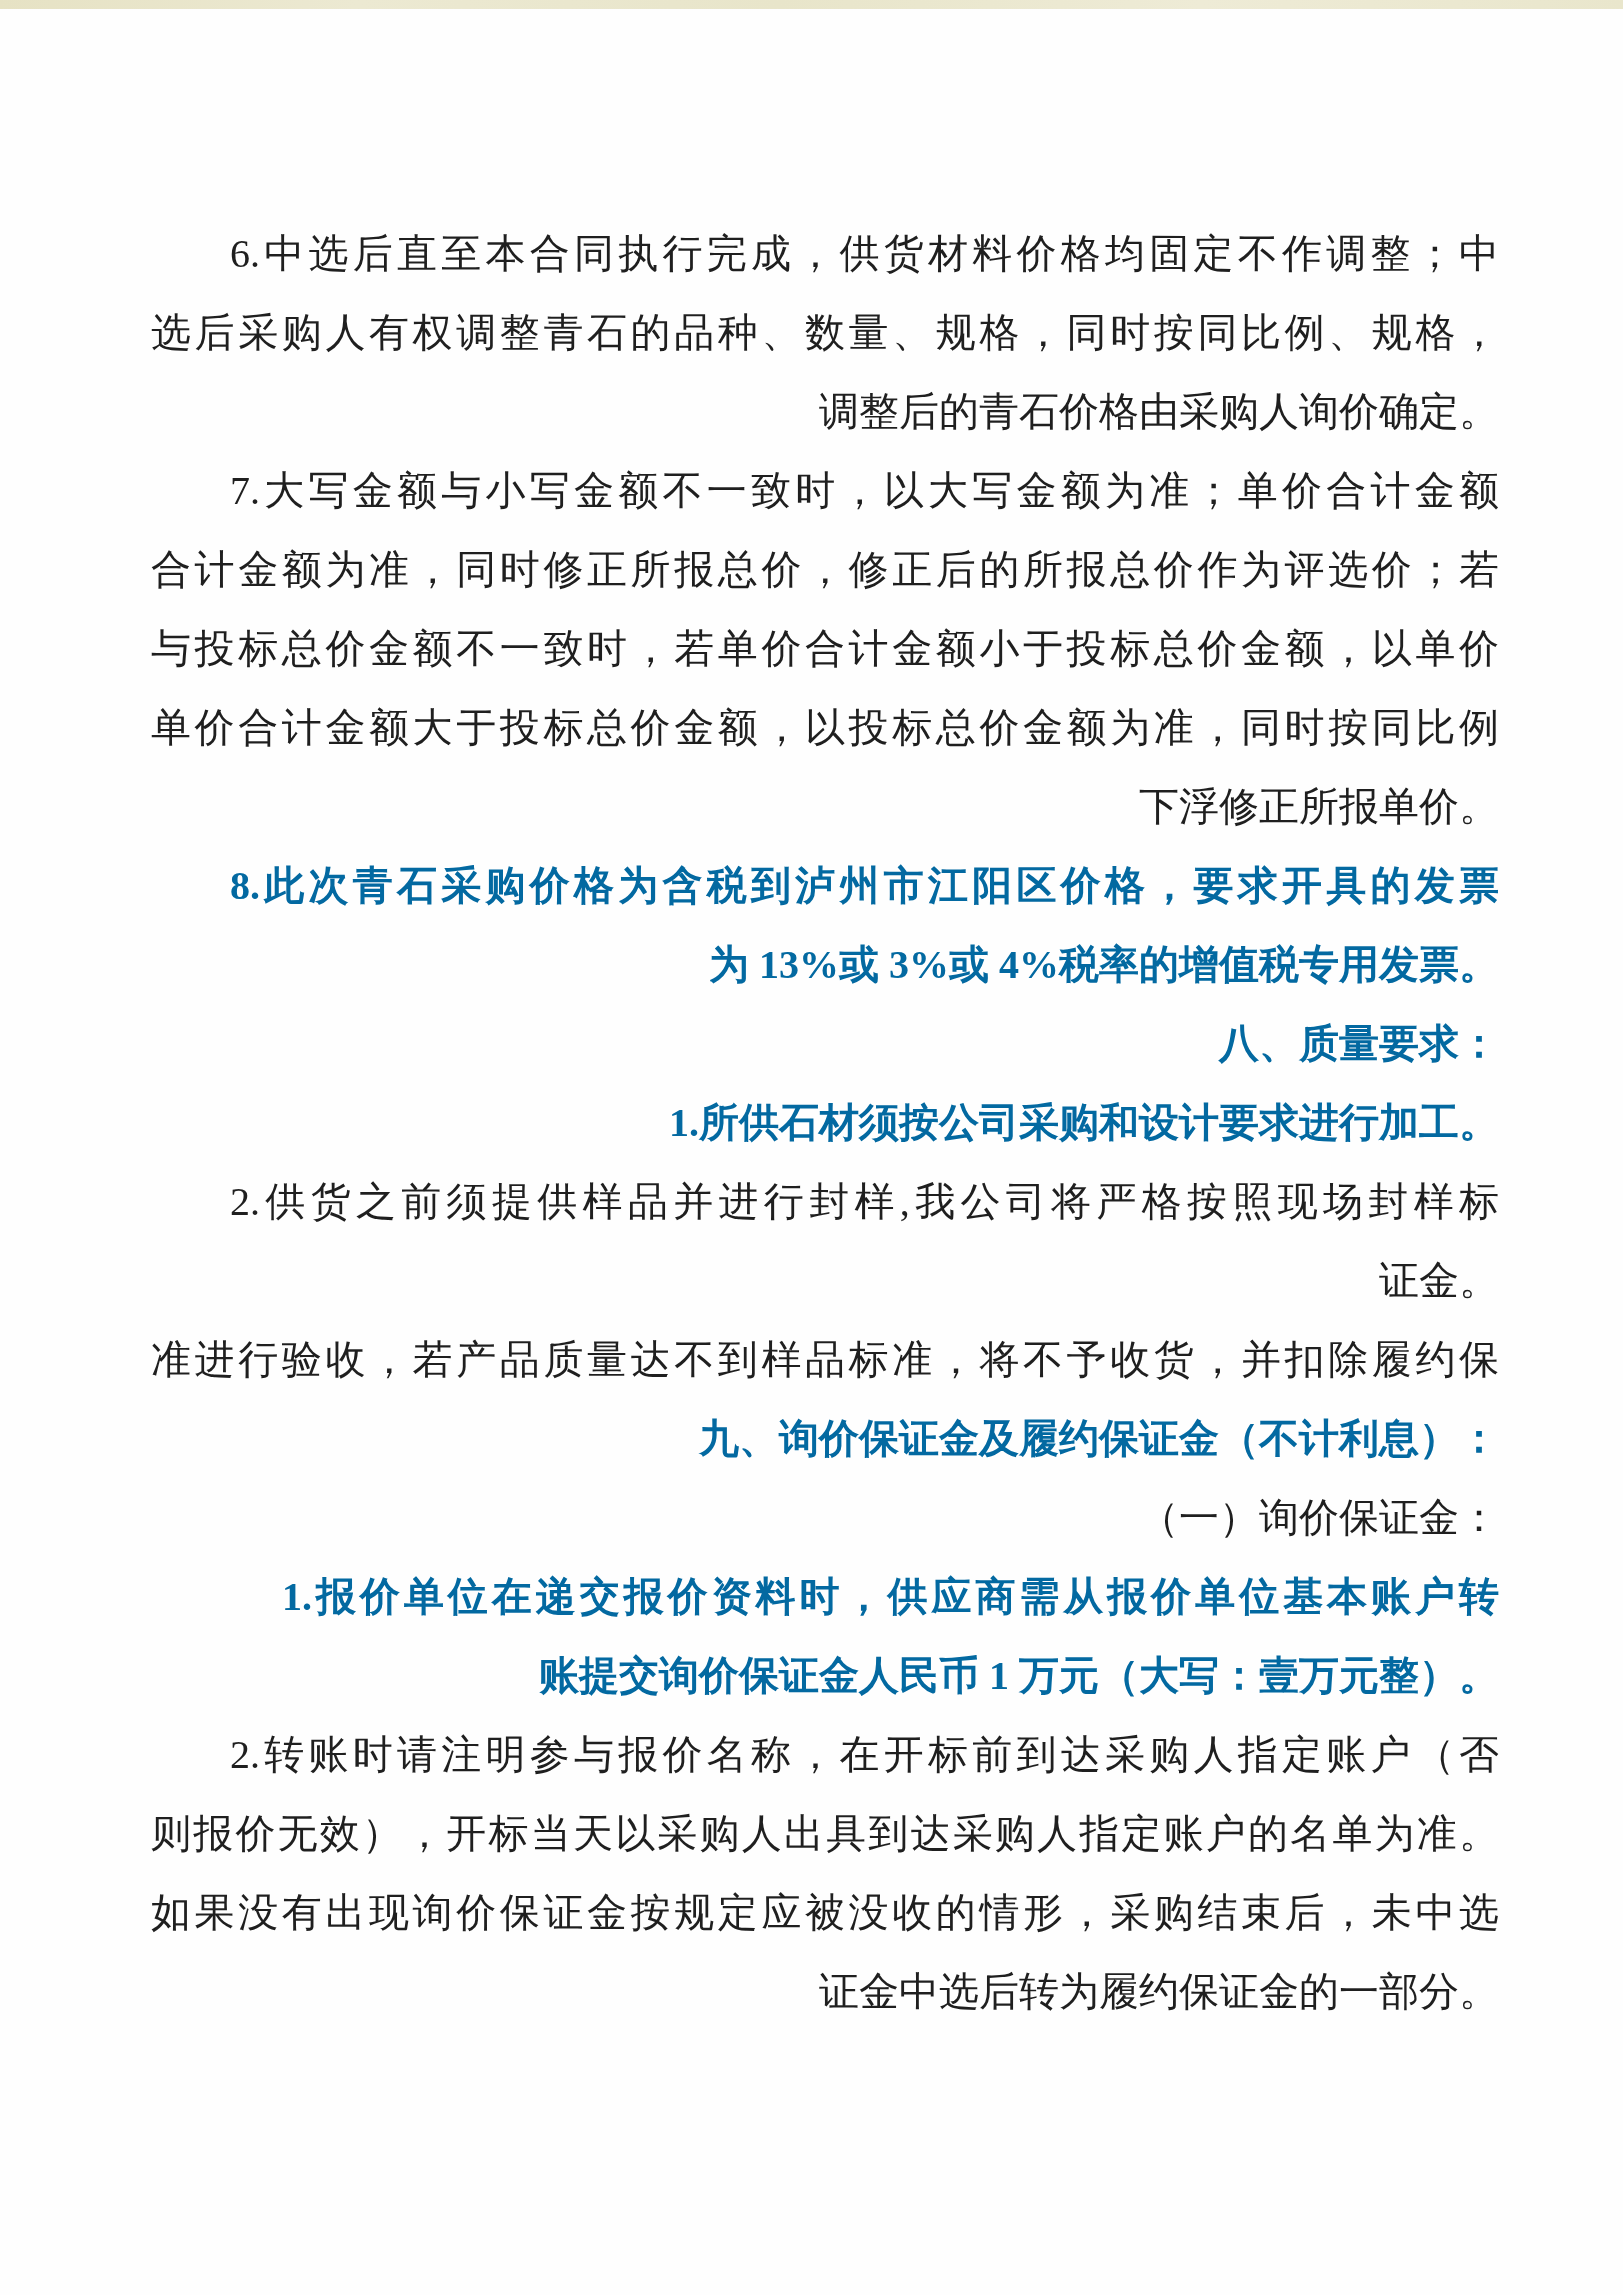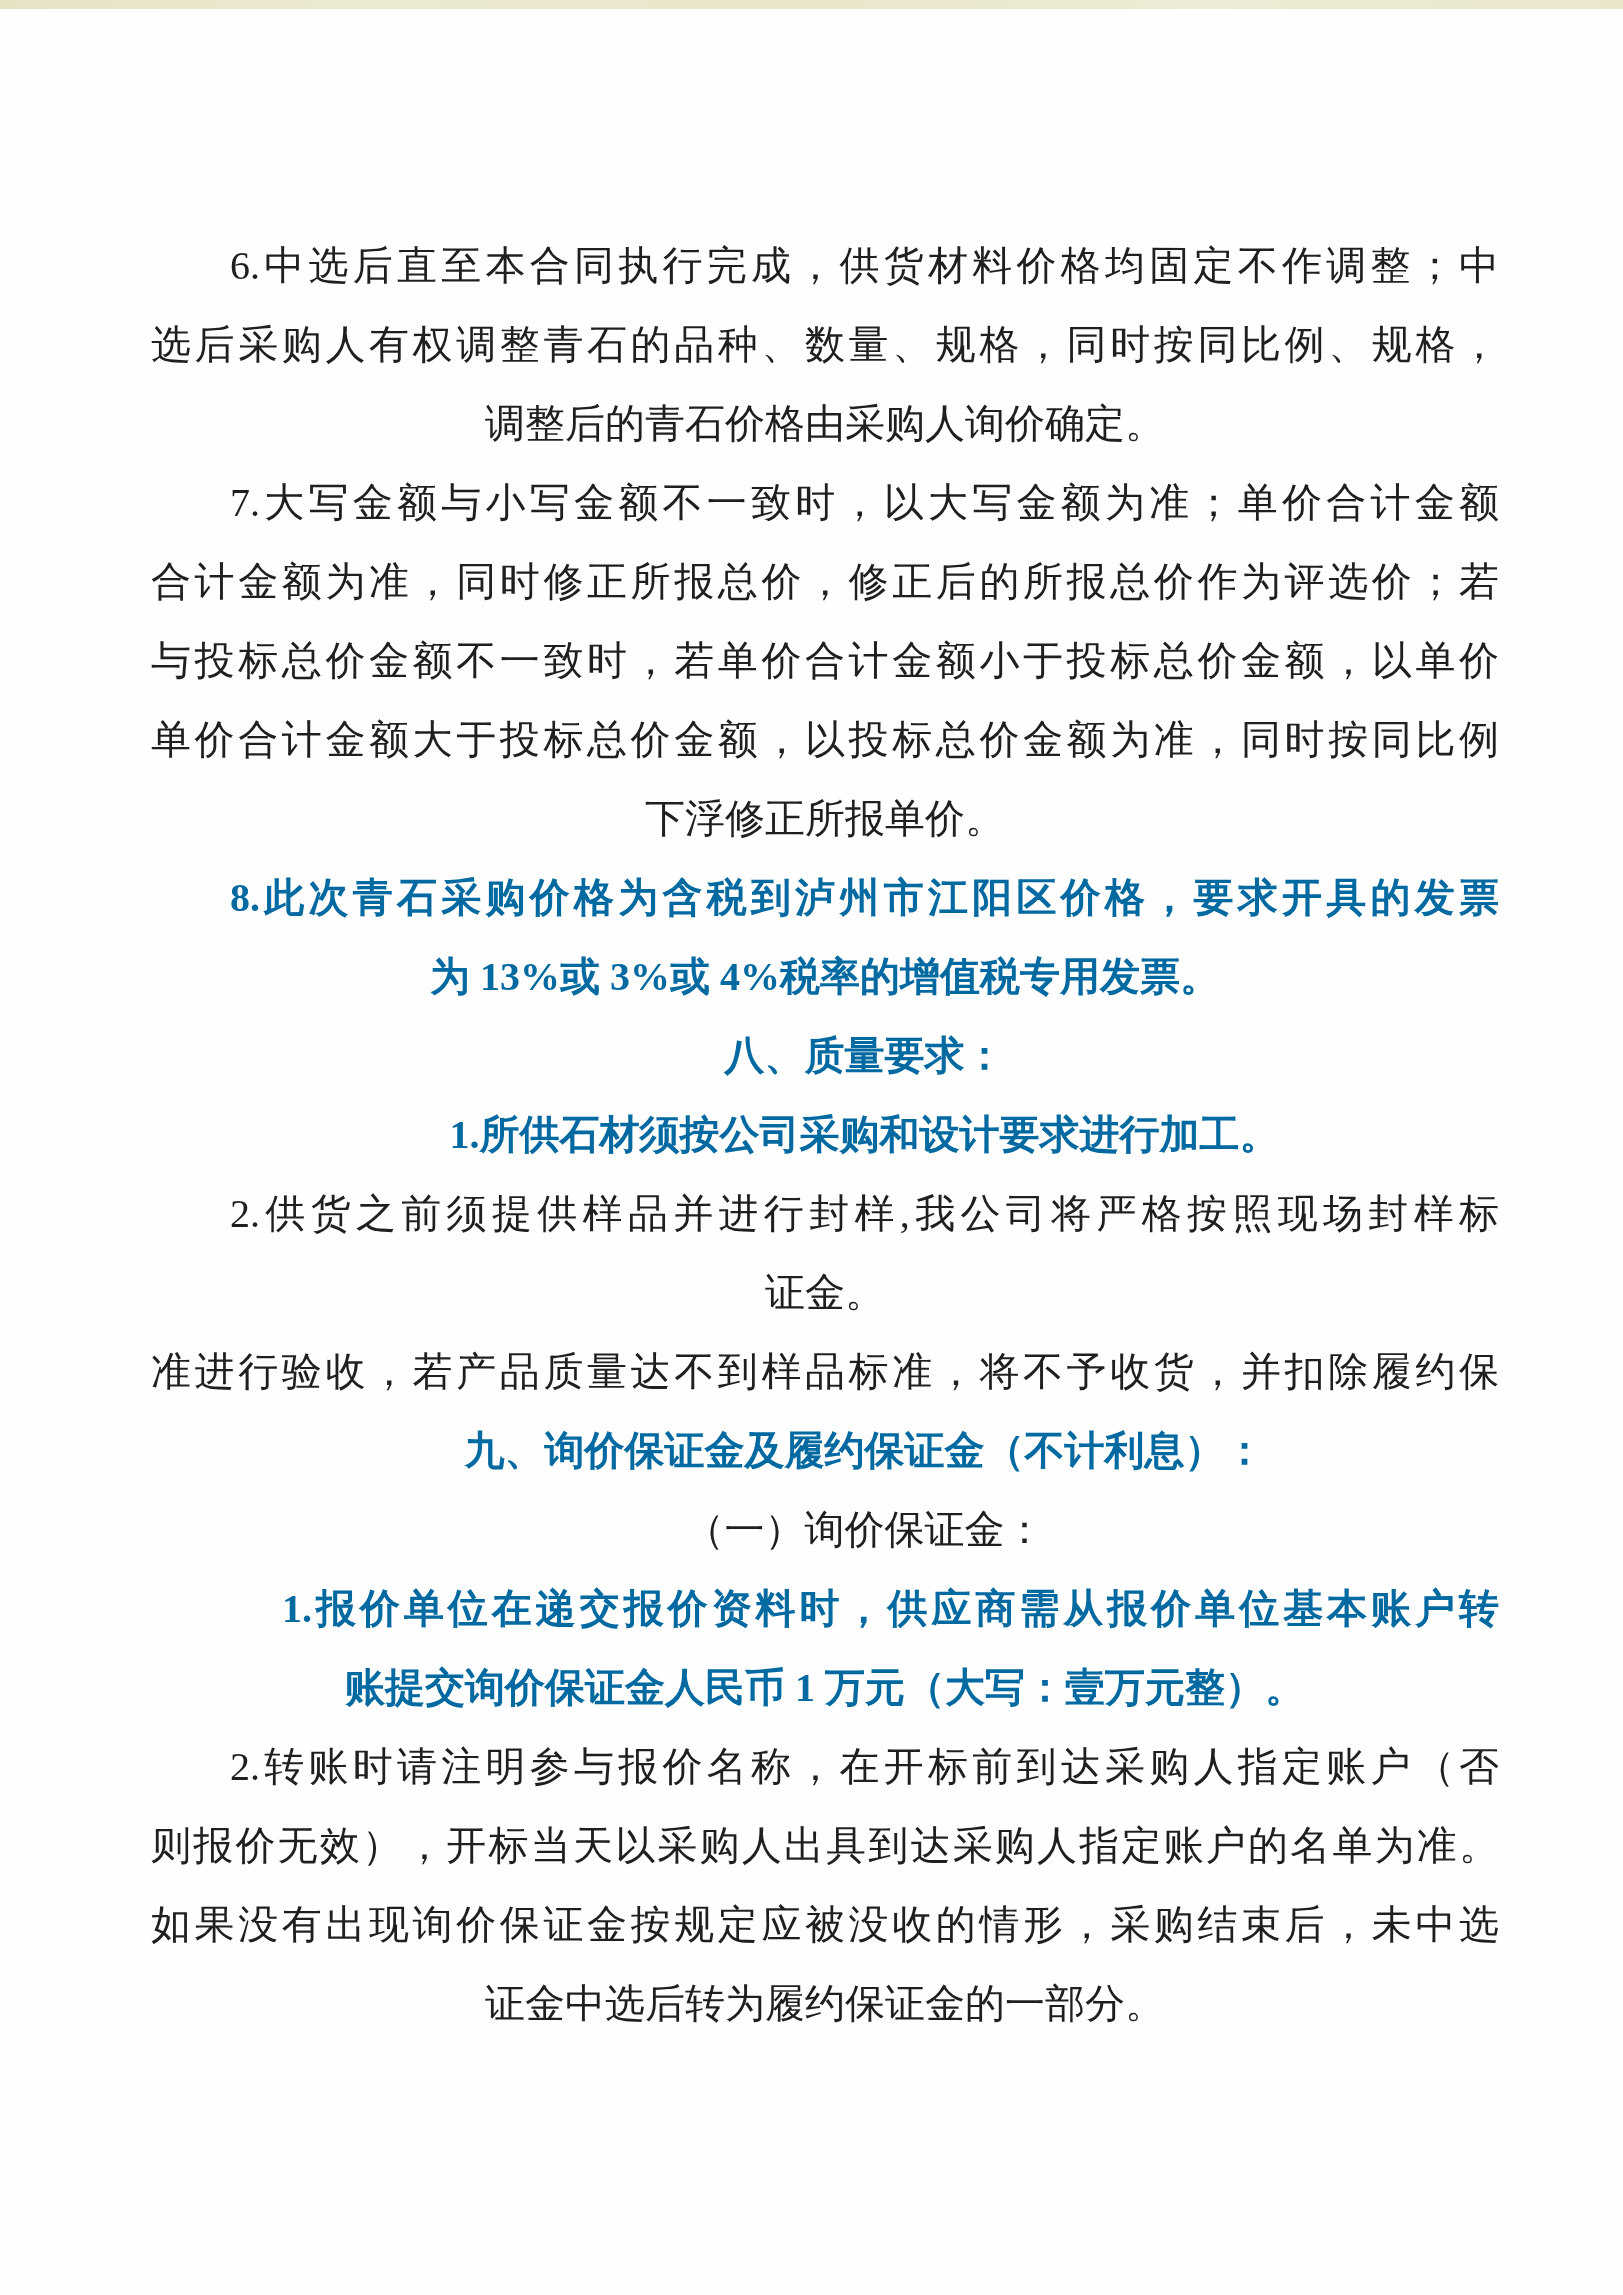--- a/index.html
+++ b/index.html
@@ -19,29 +19,29 @@
     position: absolute;
     top: 0;
     left: 0;
     width: 1623px;
     height: 9.2px;
     background: linear-gradient(90deg, #e6e2c4 0%, #ece9d2 22%, #e8e5ca 48%, #eeebd6 74%, #e9e6cc 100%);
   }
   .doc {
     position: absolute;
     left: 151px;
-    top: 226px;
+    top: 214px;
     width: 1348px;
     color: #1f1f1f;
   }
   .ln {
     font-size: 40px;
     line-height: 79px;
     height: 79px;
-    text-align: center;
+    text-align: right;
     overflow: visible;
     white-space: normal;
   }
   .ln.justify {
     text-align: justify;
     text-align-last: justify;
   }
   .ln.indent   { text-indent: 79px; }
   .ln.indent-lg{ text-indent: 131px; }
   .ln.bold     { font-weight: bold; color: #0369a1; }

